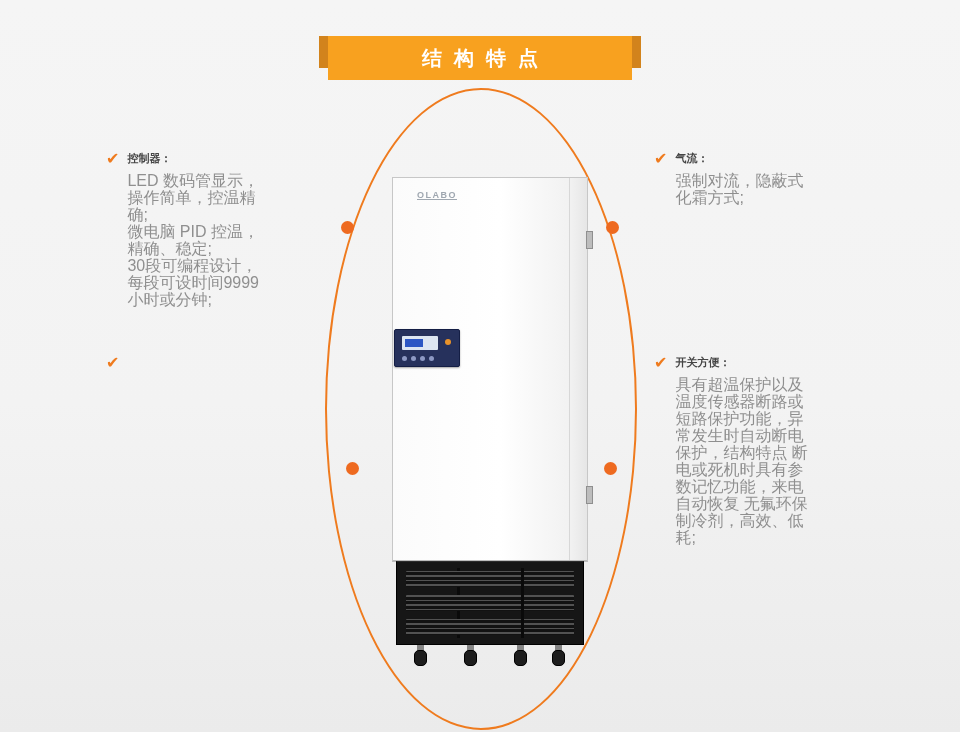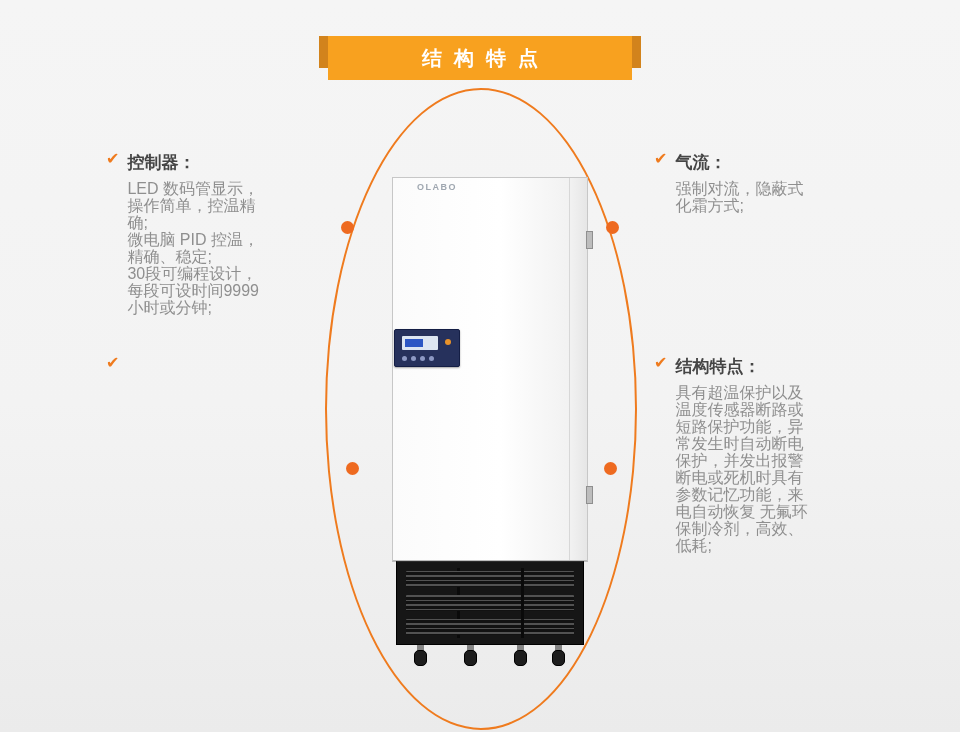--- a/index.html
+++ b/index.html
@@ -38,22 +38,22 @@
   .dot-br{ left:604px; top:462px; }
 
   
   .product{ position:absolute; left:392px; top:177px; width:196px; height:490px; z-index:2; }
   .cabinet{
     position:absolute; left:0; top:0; width:196px; height:385px;
     background:linear-gradient(90deg,#fbfbfb 0%,#ffffff 55%,#f1f1f1 92%,#e6e6e6 100%);
     border:1px solid #c7c7c7; border-bottom:2px solid #bdbdbd;
   }
   .brand{
-    position:absolute; left:24px; top:4px;
-    font-size:9px; font-weight:bold; letter-spacing:1.5px; color:#9fa7b0;
+    position:absolute; left:24px; top:12px;
+    font-size:9px; font-weight:bold; letter-spacing:1.5px; color:#9fa7b0;text-decoration:underline;
   }
   .door-seam{ position:absolute; right:17px; top:0; bottom:0; width:1px; background:#d7d7d7; }
   .hinge{
     position:absolute; right:-6px; width:7px; height:18px;
     background:#bdbdbd; border:1px solid #8f8f8f;
   }
   .hinge-top{ top:53px; }
   .hinge-bottom{ top:308px; }
 
   .panel{
@@ -98,21 +98,21 @@
     background:#1d1d1d; border:1px solid #000; border-radius:5px; display:block;
   }
   .caster1{ left:22px; } .caster2{ left:72px; } .caster3{ left:122px; } .caster4{ left:160px; }
 
   
   .feature{ position:absolute; display:flex; align-items:flex-start; gap:8px; z-index:3; }
   .feature .check{
     color:#ef7b1e; font-size:16px; line-height:1; margin-top:0;
     font-weight:bold;
   }
-  .feature .title{ font-size:17px; font-weight:bold; color:#454545; margin-bottom:6px; }
+  .feature .title{ font-size:11px; font-weight:bold; color:#454545; margin-bottom:6px; }
   .feature .body{
     font-size:16px; color:#8f8f8f; line-height:17px;
     white-space:pre-line; width:142px;
   }
   .feature-tl{ left:106px; top:151px; }
   .feature-tr{ left:654px; top:151px; }
   .feature-bl{ left:106px; top:355px; }
   .feature-br{ left:654px; top:355px; }
   .feature-tr .body, .feature-br .body{ width:136px; }
 </style>
@@ -193,18 +193,18 @@
     </div>
   </section>
 
   <section class="feature feature-bl">
     <span class="check">✔</span>
   </section>
 
   <section class="feature feature-br">
     <span class="check">✔</span>
     <div class="ftext">
-      <div class="title">结构特点：</div>
-      <div class="body">具有超温保护以及温度传感器断路或短路保护功能，异常发生时自动断电保护，并发出报警 断电或死机时具有参数记忆功能，来电自动恢复 无氟环保制冷剂，高效、低耗;</div>
+      <div class="title">开关方便：</div>
+      <div class="body">具有超温保护以及温度传感器断路或短路保护功能，异常发生时自动断电保护，结构特点 断电或死机时具有参数记忆功能，来电自动恢复 无氟环保制冷剂，高效、低耗;</div>
     </div>
   </section>
 
 </div>
 
 </body></html>

